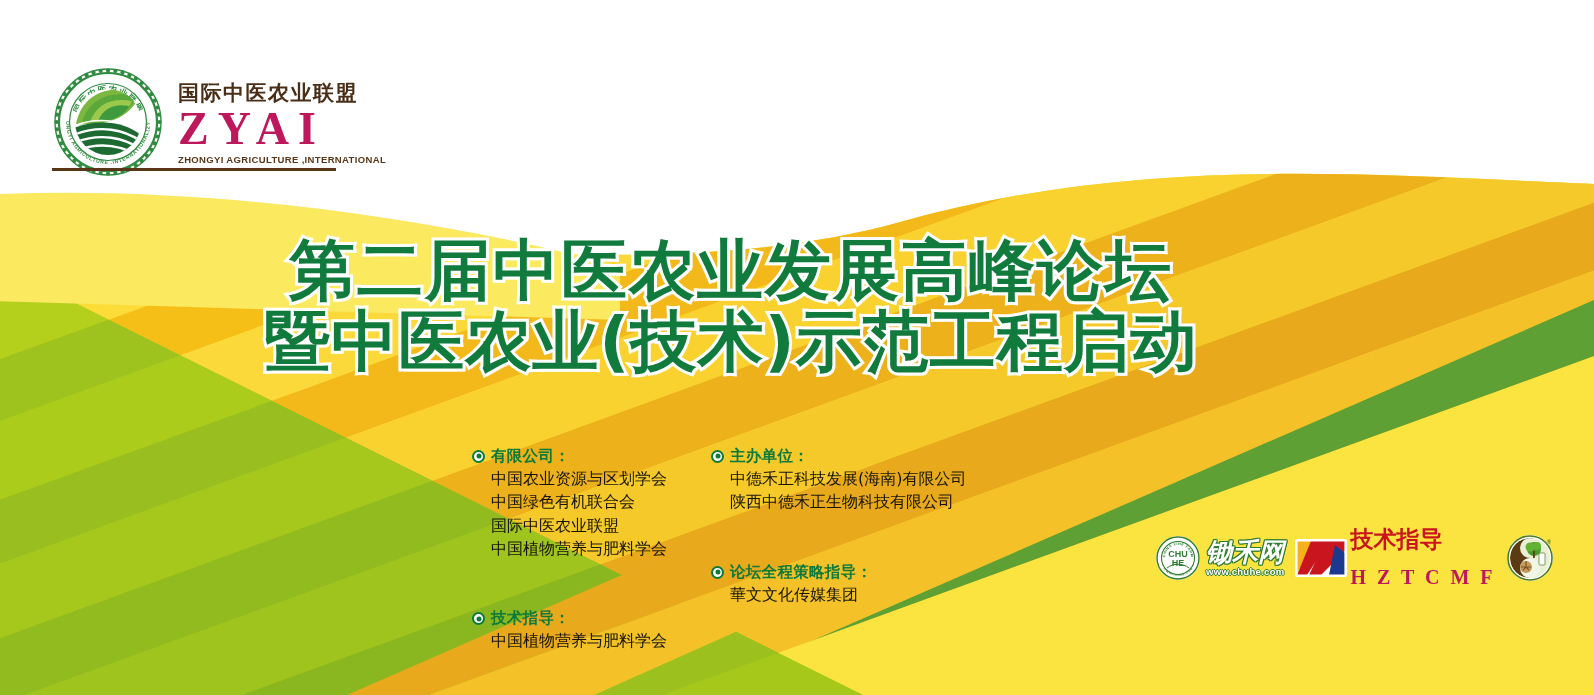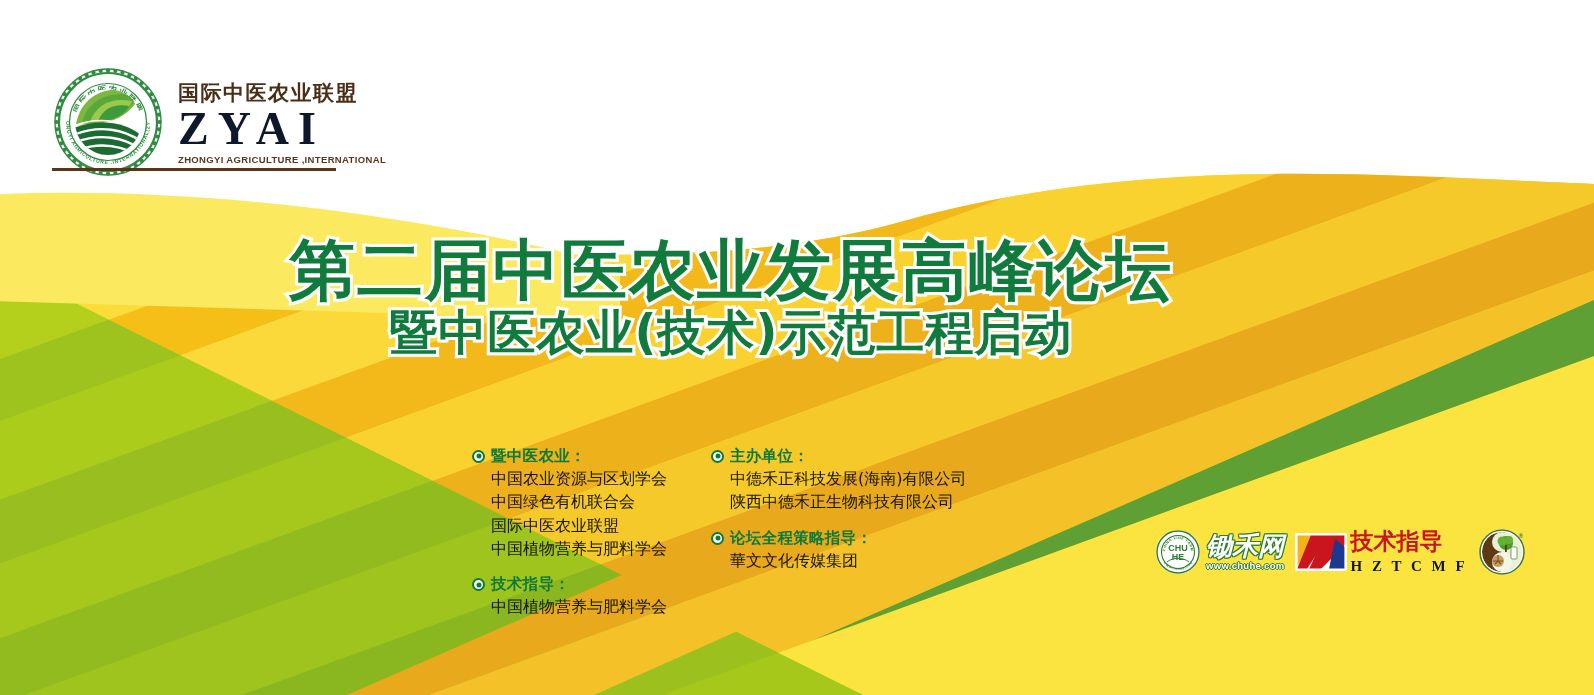--- a/index.html
+++ b/index.html
@@ -28,21 +28,21 @@
   #logo-words{
     display:flex;flex-direction:column;align-items:flex-start;
     padding-top:4px;
   }
   .lw-cn{
     font-size:21px;font-weight:bold;color:#4a2f18;
     letter-spacing:1.5px;line-height:1.1;
     font-family:"DejaVu Sans","Liberation Sans",sans-serif;
   }
   .lw-zyai{
-    font-size:46px;font-weight:bold;color:#0f172a;
+    font-size:46px;font-weight:bold;color:#be185d;
     letter-spacing:9px;line-height:1.0;margin-top:1px;
     font-family:"Liberation Serif","DejaVu Serif",serif;
   }
   .lw-en{
     font-size:9.5px;font-weight:bold;color:#5a3618;
     letter-spacing:0.35px;line-height:1.1;margin-top:3px;
     font-family:"Liberation Sans","DejaVu Sans",sans-serif;
   }
   #logo-rule{
     position:absolute;left:52px;top:168px;width:284px;height:3px;
@@ -62,30 +62,30 @@
     color:#117a3d;
     font-size:66px;
     line-height:1.07;
     letter-spacing:2px;
     -webkit-text-stroke:6px #ffffff;
     paint-order:stroke fill;
     text-shadow:
        0 0 0 #fff,
        2px 3px 0 rgba(255,255,255,.55);
   }
-  .tline.l2{font-size:48px;letter-spacing:1px;}
+  .tline.l2{font-size:66px;letter-spacing:1px;}
 
   
   #credits{
     position:absolute;left:472px;top:446px;
     display:flex;gap:44px;z-index:5;
   }
   .cred-col{display:flex;flex-direction:column;}
   .cred-group{margin-bottom:14px;}
-  .cred-group:last-child{margin-bottom:0;}
+  .cred-group:last-child{margin-bottom:0;margin-top:34px;}
   .cred-head{
     display:flex;align-items:center;gap:6px;
     font-family:"DejaVu Sans","Liberation Sans",sans-serif;
     font-size:15.5px;font-weight:bold;color:#0d7a3a;
     letter-spacing:.3px;line-height:1.35;
     white-space:nowrap;
   }
   .bullet{
     width:13px;height:13px;border-radius:50%;
     border:2px solid #0d7a3a;background:#ffffff;
@@ -132,22 +132,22 @@
   #sp-hzt{gap:4px;}
   #sp-hzt .zmark{width:52px;height:38px;}
   #sp-hzt .wordmark{display:flex;flex-direction:column;line-height:1;}
   #sp-hzt .cn{
     font-family:"DejaVu Sans","Liberation Sans",sans-serif;
     font-size:23px;font-weight:bold;color:#c9161e;
     letter-spacing:0px;position:relative;
   }
   #sp-hzt .en{
     font-family:"Liberation Serif","DejaVu Serif",serif;
-    font-size:15px;font-weight:bold;color:#0f172a;
-    letter-spacing:3px;margin-top:6px;
+    font-size:20px;font-weight:bold;color:#be185d;
+    letter-spacing:3px;margin-top:16px;
   }
 
   
   #sp-tree{width:48px;height:48px;position:relative;}
   #sp-tree svg{display:block;width:48px;height:48px;}
 </style>
 </head>
 <body>
 
 <div id="stage">
@@ -440,21 +440,21 @@
     <span class="tline l1">第二届中医农业发展高峰论坛</span>
     <span class="tline l2">暨中医农业(技术)示范工程启动</span>
   </div>
 
   <div id="credits">
 
     <div class="cred-col">
       <div class="cred-group">
         <div class="cred-head">
           <span class="bullet"></span>
-          <span>暨中医农业：</span>
+          <span>有限公司：</span>
         </div>
         <div class="cred-item">中国农业资源与区划学会</div>
         <div class="cred-item">中国绿色有机联合会</div>
         <div class="cred-item">国际中医农业联盟</div>
         <div class="cred-item">中国植物营养与肥料学会</div>
       </div>
       <div class="cred-group">
         <div class="cred-head">
           <span class="bullet"></span>
           <span>技术指导：</span>

